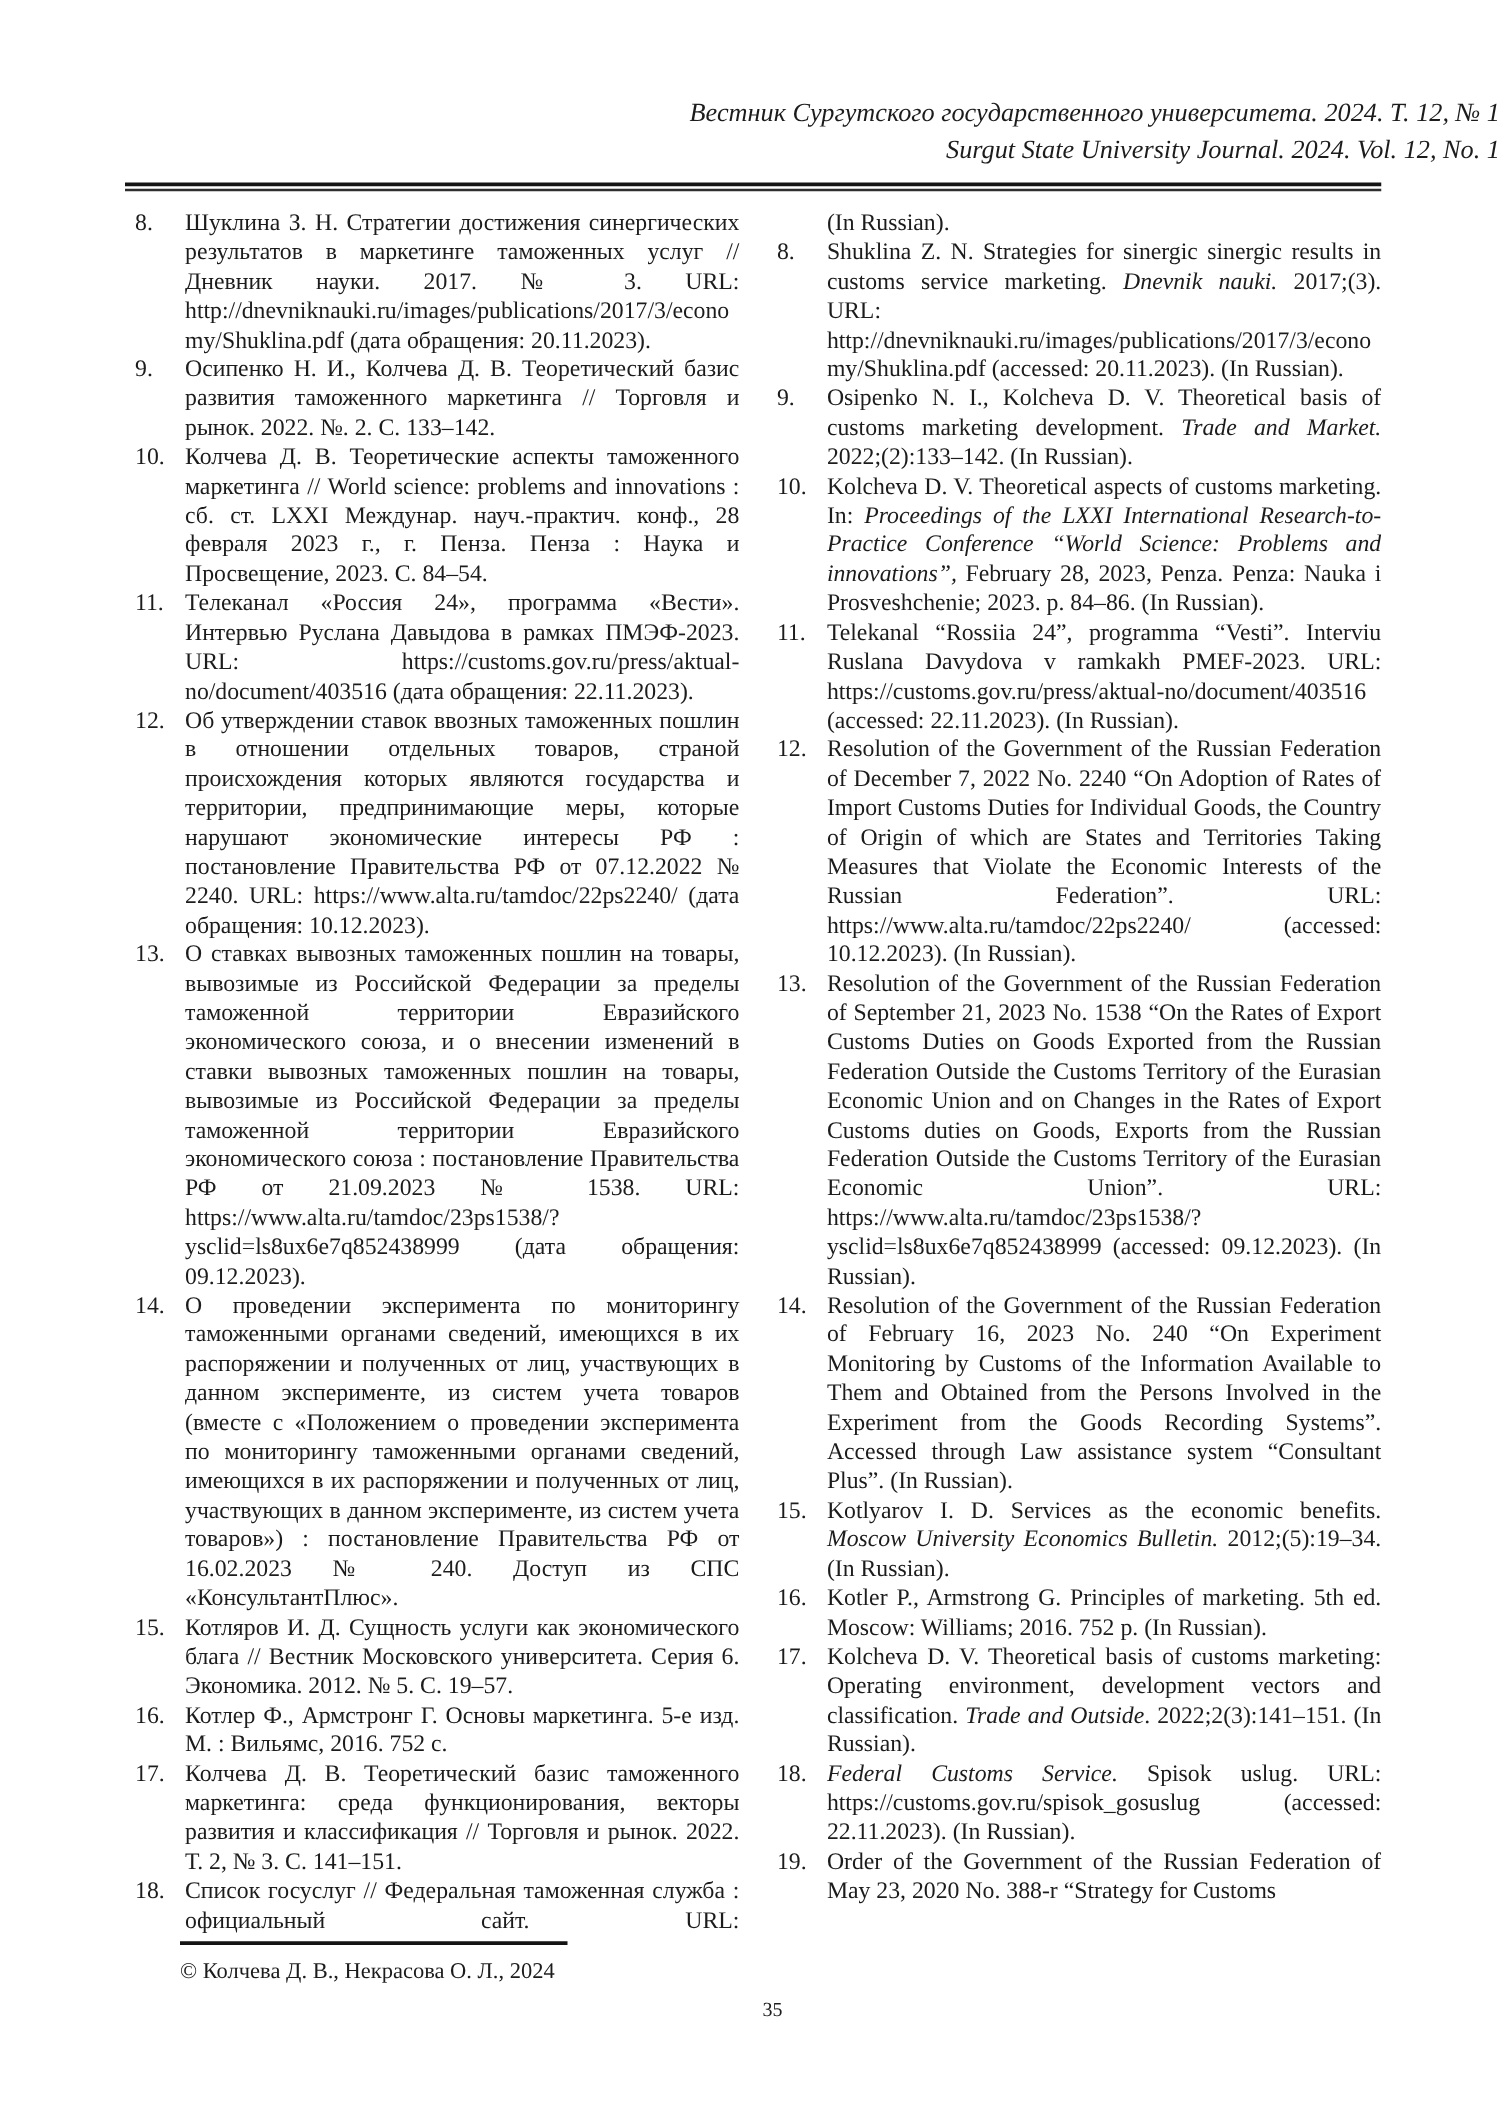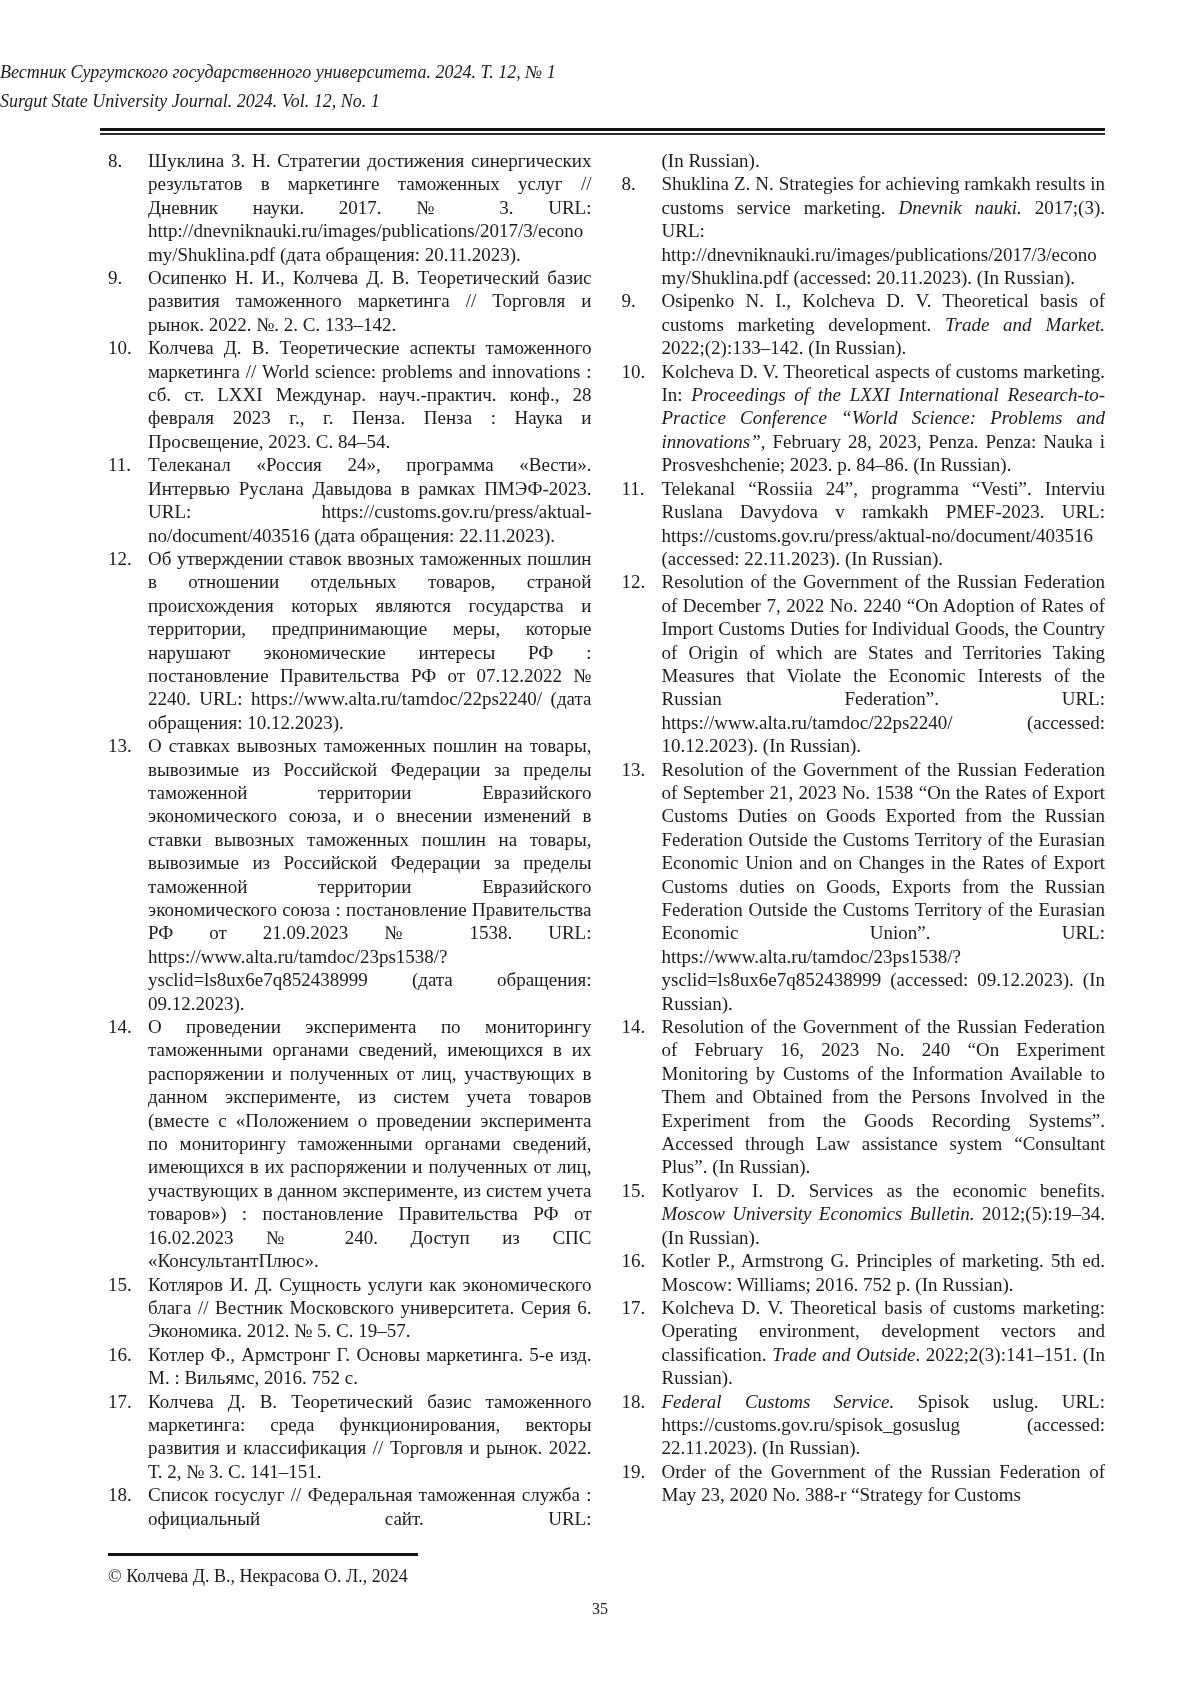--- a/index.html
+++ b/index.html
@@ -6,24 +6,24 @@
   .page{
     position:relative;
     width:1200px;height:1697px;
     background:#ffffff;
     color:#1c1c1c;
     font-family:"Liberation Serif","DejaVu Serif",serif;
     box-sizing:border-box;
     overflow:hidden;
   }
   .running-head{
-    padding-top:58px;
-    text-align:left;
+    padding-top:76px;
+    text-align:right;
     font-style:italic;
-    font-size:18px;
+    font-size:21px;
     line-height:29px;
     color:#1c1c1c;
   }
   .header-rule{
     margin:12px 95px 0 100px;
     height:2px;
     border-top:3px solid #141414;
     border-bottom:2px solid #2e2e2e;
   }
   .columns{
@@ -49,20 +49,21 @@
     min-width:0;
     text-align:justify;
     overflow-wrap:anywhere;
     hyphens:auto;
   }
   .ref-text i{font-style:italic;}
   .page-footer{
     position:absolute;
     left:0;right:0;
     top:1553px;
+    padding-left:36px;
   }
   .footer-rule{
     margin-left:108px;
     width:310px;
     border-top:3px solid #141414;
   }
   .copyright{
     margin:9px 0 0 108px;
     font-size:18px;
     line-height:22px;
@@ -133,21 +134,21 @@
           <div class="ref-text"><span>Список госуслуг // Федеральная таможенная служба : официальный сайт. URL: https://customs.gov.ru/spisok_gosuslug (дата обращения: 22.11.2023).</span></div>
         </div>
       </section>
     <section class="col" id="col-right" lang="en">
         <div class="ref">
           <span class="ref-num"></span>
           <div class="ref-text"><span>(In Russian).</span></div>
         </div>
         <div class="ref">
           <span class="ref-num">8.</span>
-          <div class="ref-text"><span>Shuklina Z. N. Strategies for achieving ramkakh results in customs service marketing. </span><i>Dnevnik nauki.</i><span> 2017;(3). URL: http://dnevniknauki.ru/images/publications/2017/3/economy/Shuklina.pdf (accessed: 20.11.2023). (In Russian).</span></div>
+          <div class="ref-text"><span>Shuklina Z. N. Strategies for sinergic sinergic results in customs service marketing. </span><i>Dnevnik nauki.</i><span> 2017;(3). URL: http://dnevniknauki.ru/images/publications/2017/3/economy/Shuklina.pdf (accessed: 20.11.2023). (In Russian).</span></div>
         </div>
         <div class="ref">
           <span class="ref-num">9.</span>
           <div class="ref-text"><span>Osipenko N. I., Kolcheva D. V. Theoretical basis of customs marketing development. </span><i>Trade and Market.</i><span> 2022;(2):133–142. (In Russian).</span></div>
         </div>
         <div class="ref">
           <span class="ref-num">10.</span>
           <div class="ref-text"><span>Kolcheva D. V. Theoretical aspects of customs marketing. In: </span><i>Proceedings of the LXXI International Research-to-Practice Conference “World Science: Problems and innovations”,</i><span> February 28, 2023, Penza. Penza: Nauka i Prosveshchenie; 2023. p. 84–86. (In Russian).</span></div>
         </div>
         <div class="ref">

